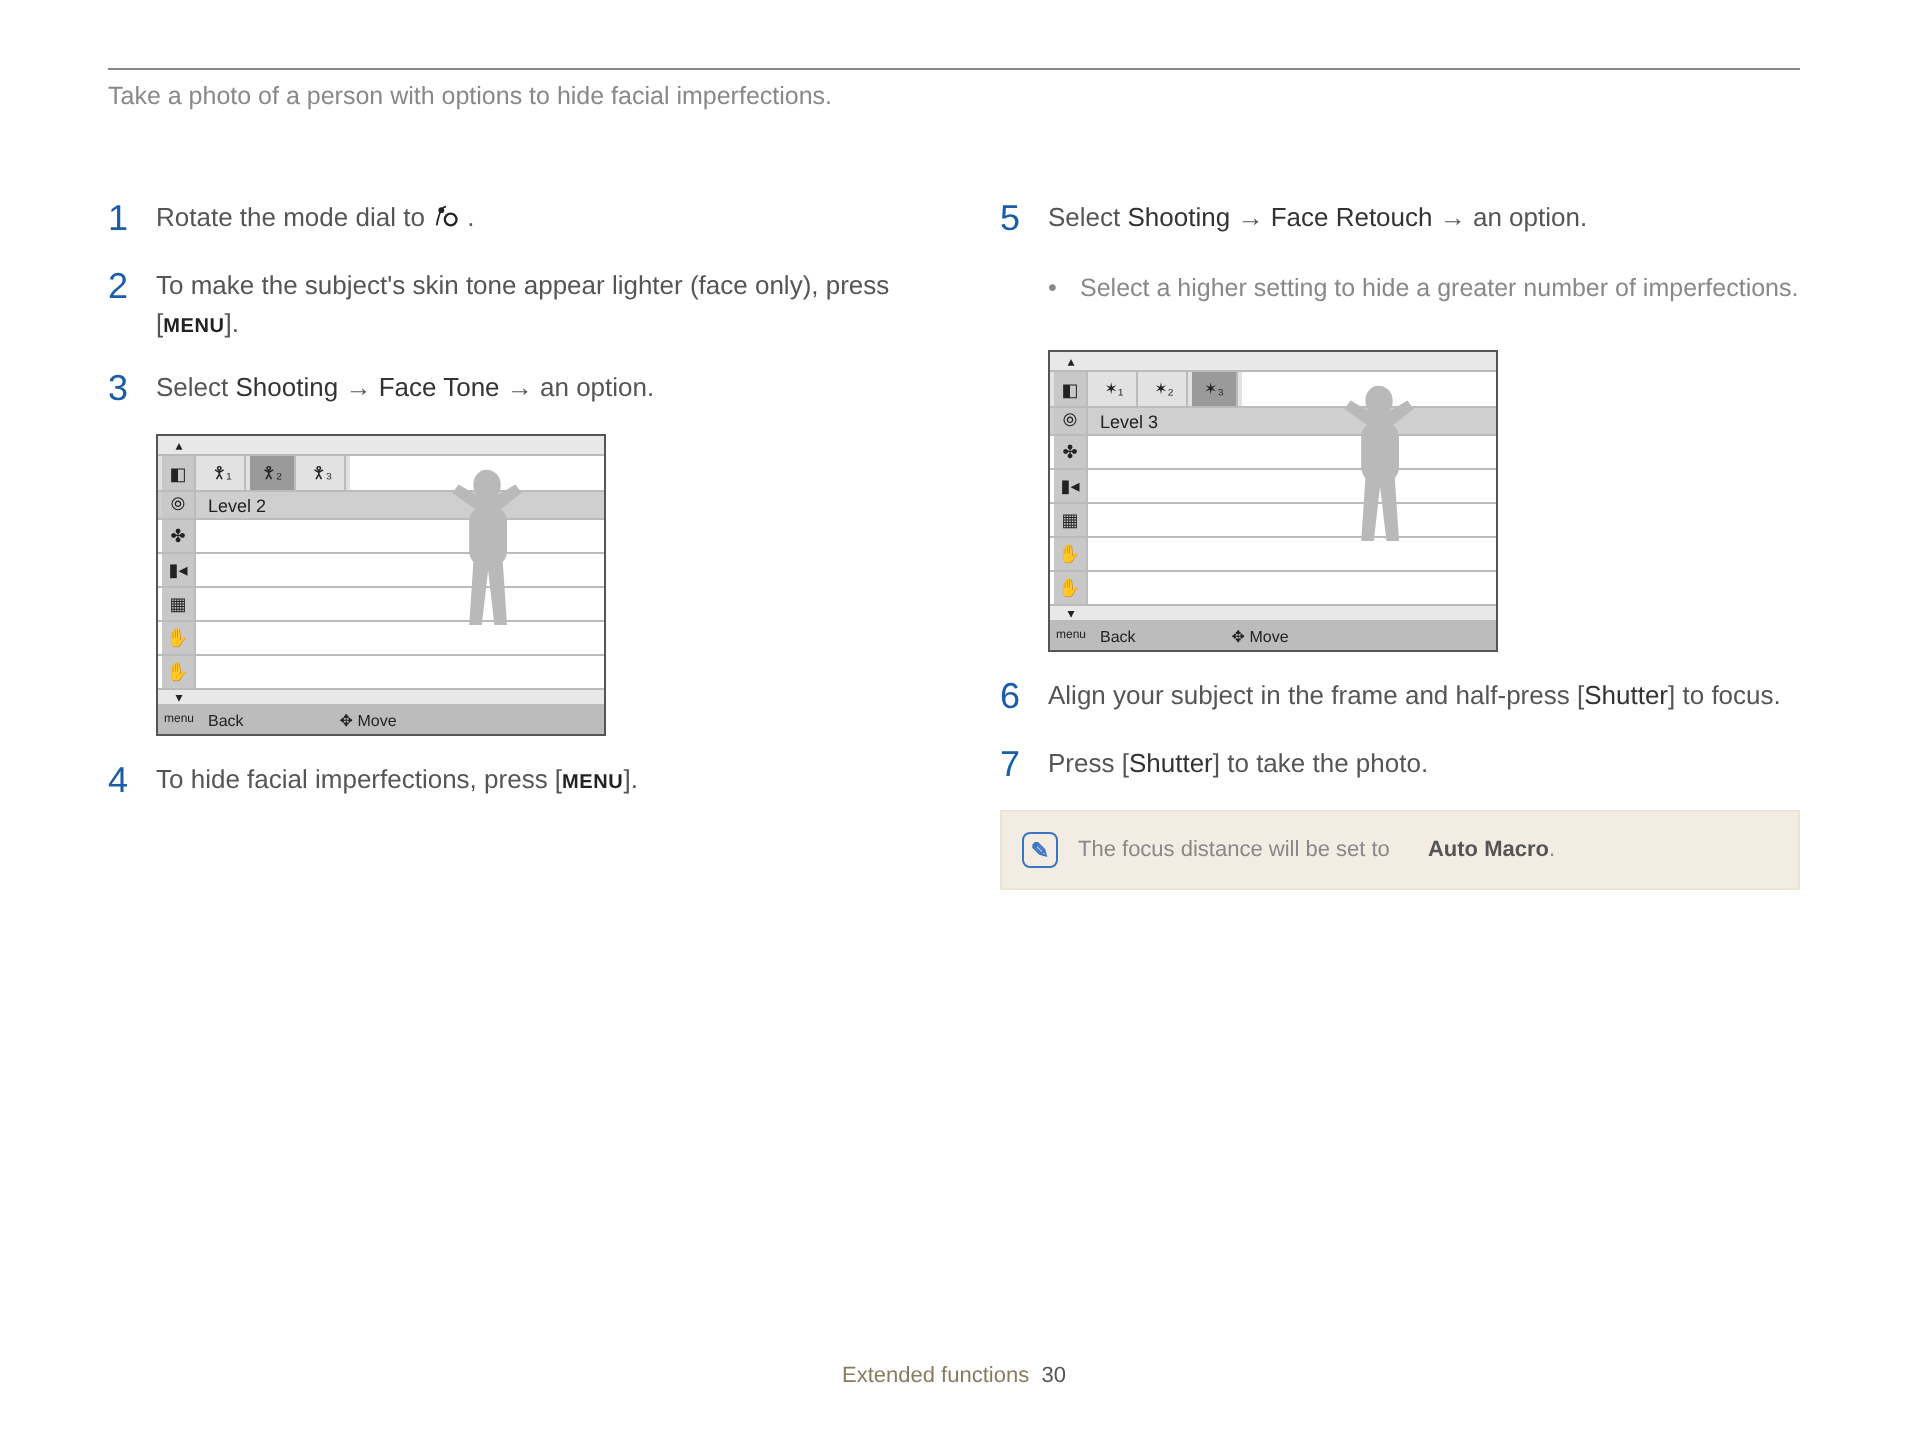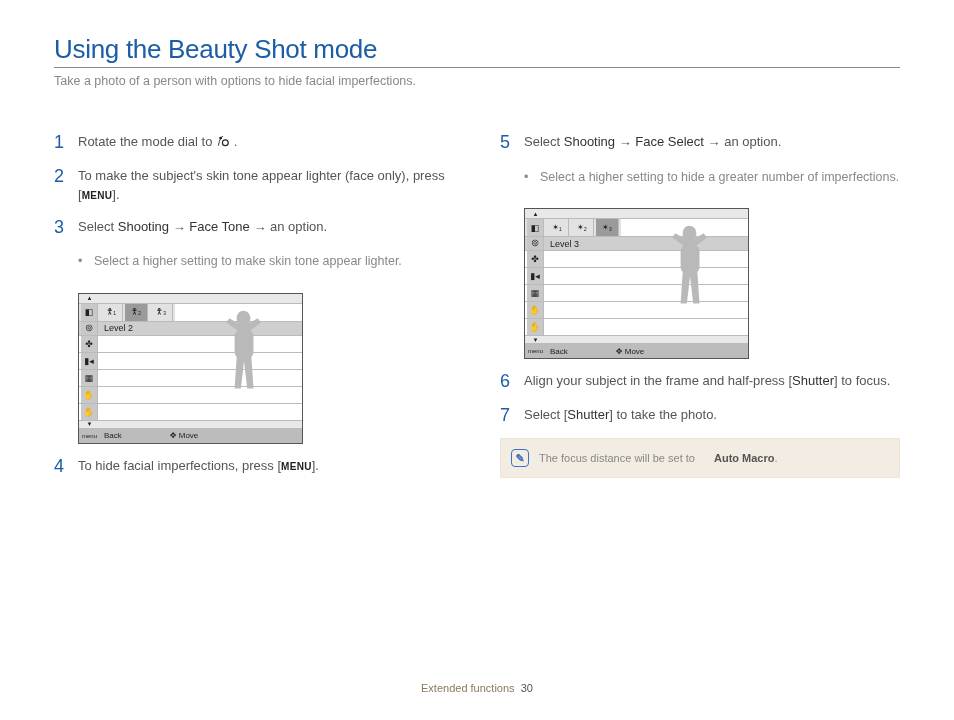--- a/index.html
+++ b/index.html
@@ -156,21 +156,20 @@
   .glyph {
     display:inline-block;
     width:14px;height:14px;
     vertical-align:-2px;
   }
 </style>
 </head>
 <body>
 
 <div class="page">
-  <h1 class="title">Using the Beauty Shot mode</h1>
   <hr class="rule">
   <div class="subtitle">Take a photo of a person with options to hide facial imperfections.</div>
 
   <div class="cols">
 
     <div class="col">
       <div class="step">
         <div class="num">1</div>
         <div class="body">
           <span>Rotate the mode dial to </span>
@@ -189,23 +188,20 @@
         <div class="num">2</div>
         <div class="body">
           <span>To make the subject's skin tone appear lighter (face only), press [</span><span class="sm">MENU</span><span>].</span>
         </div>
       </div>
 
       <div class="step">
         <div class="num">3</div>
         <div class="body">
           <span>Select </span><span class="b">Shooting</span><span class="arrow"> → </span><span class="b">Face Tone</span><span> → an option.</span>
-          <div class="bullet">
-              <span>Select a higher setting to make skin tone appear lighter.</span>
-            </div>
         </div>
       </div>
 
       <div class="shot">
         <div class="row" style="height:10px;background:#e8e8e8;">
             <div class="side" style="background:#e8e8e8;border:none;">
               <span style="font-size:7px;">▴</span>
             </div>
           </div>
         <div class="row toprow">
@@ -260,21 +256,21 @@
         <div class="body">
           <span>To hide facial imperfections, press [</span><span class="sm">MENU</span><span>].</span>
         </div>
       </div>
     </div>
 
     <div class="col">
       <div class="step">
         <div class="num">5</div>
         <div class="body">
-          <span>Select </span><span class="b">Shooting</span><span class="arrow"> → </span><span class="b">Face Select</span><span> → an option.</span>
+          <span>Select </span><span class="b">Shooting</span><span class="arrow"> → </span><span class="b">Face Retouch</span><span> → an option.</span>
           <div class="bullet">
               <span>Select a higher setting to hide a greater number of imperfections.</span>
             </div>
         </div>
       </div>
 
       <div class="shot">
         <div class="row" style="height:10px;background:#e8e8e8;">
             <div class="side" style="background:#e8e8e8;border:none;">
               <span style="font-size:7px;">▴</span>
@@ -330,21 +326,21 @@
       <div class="step">
         <div class="num">6</div>
         <div class="body">
           <span>Align your subject in the frame and half-press [</span><span class="b">Shutter</span><span>] to focus.</span>
         </div>
       </div>
 
       <div class="step">
         <div class="num">7</div>
         <div class="body">
-          <span>Select [</span><span class="b">Shutter</span><span>] to take the photo.</span>
+          <span>Press [</span><span class="b">Shutter</span><span>] to take the photo.</span>
         </div>
       </div>
 
       <div class="note">
         <div class="icon">✎</div>
         <div>
           <span>The focus distance will be set to </span><span style="font-weight:700;color:#555;margin-left:16px;">Auto Macro</span><span>.</span>
         </div>
       </div>
     </div>

